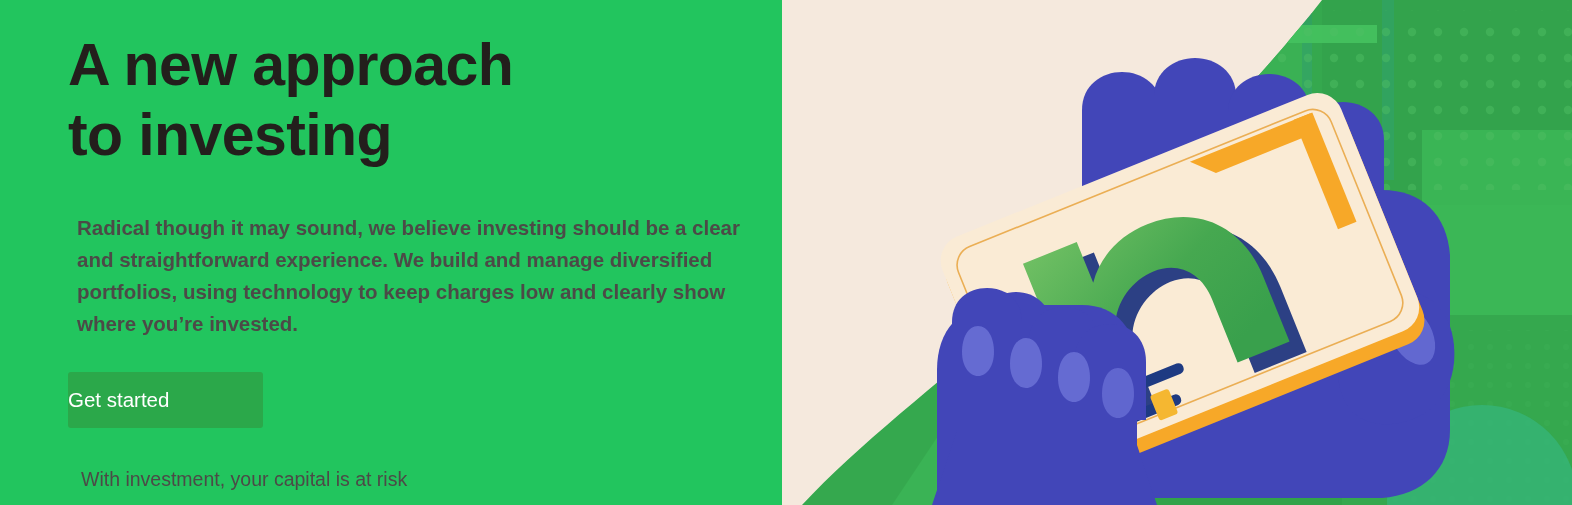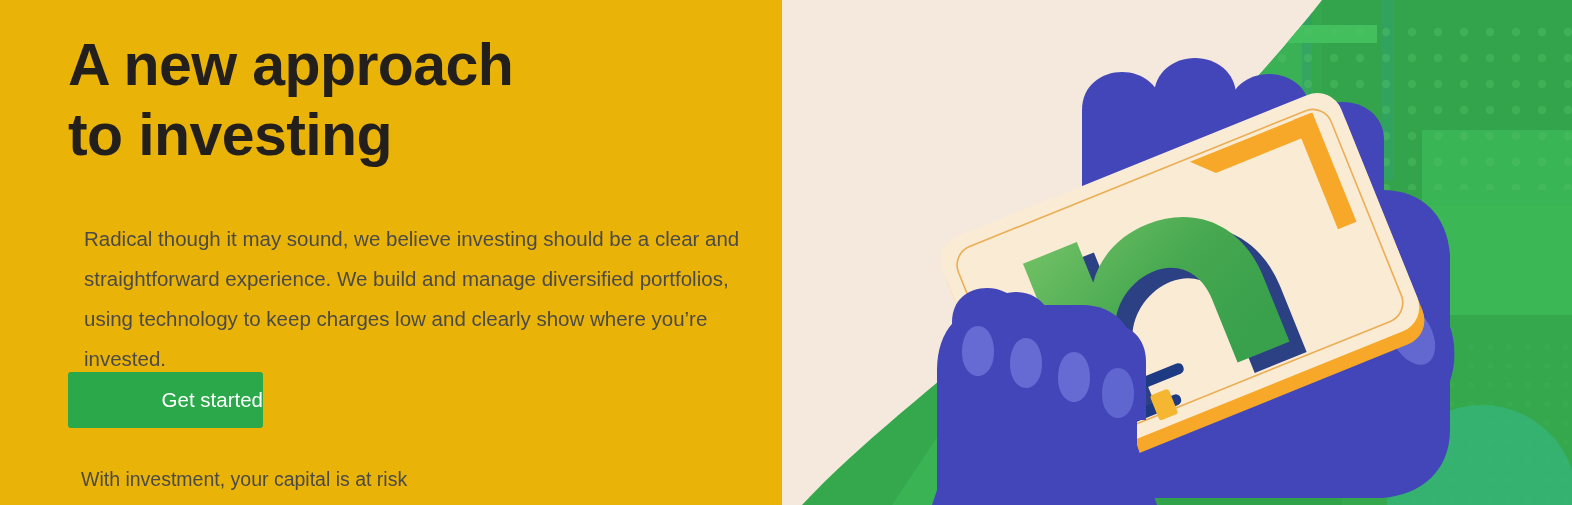--- a/index.html
+++ b/index.html
@@ -5,21 +5,21 @@
   html, body {
     margin: 0;
     padding: 0;
     background: #F5E9DD;
   }
   .page {
     position: relative;
     width: 1572px;
     height: 505px;
     overflow: hidden;
-    background: #eab308;
+    background: #22c55e;
     font-family: "Liberation Sans", sans-serif;
   }
 
   
   .hero-illustration {
     position: absolute;
     top: 0;
     right: 0;
     width: 790px;
     height: 505px;
@@ -44,40 +44,41 @@
     line-height: 70px;
     font-weight: bold;
     letter-spacing: -0.6px;
     color: #231F1C;
     white-space: pre-line;
   }
   .hero-body {
     position: absolute;
     top: 203px;
     left: 0;
-    margin: 16px;
+    margin: 9px;
     width: 665px;
     font-size: 20.5px;
-    line-height: 40px;
+    line-height: 32px;
     color: #4C4A47;
+    font-weight: bold;
   }
   .cta-button {
     position: absolute;
     left: 0;
     top: 372px;
     width: 195px;
     height: 56px;
     border: none;
     border-radius: 3px;
     background: #2BA84A;
     color: #FFFFFF;
     font-family: "Liberation Sans", sans-serif;
     font-size: 20.5px;
     line-height: 56px;
-    text-align: right;
+    text-align: left;
     padding: 0;
     cursor: pointer;
   }
   .risk-note {
     position: absolute;
     left: 0;
     top: 452px;
     margin: 13px;
     font-size: 19.5px;
     line-height: 28px;

